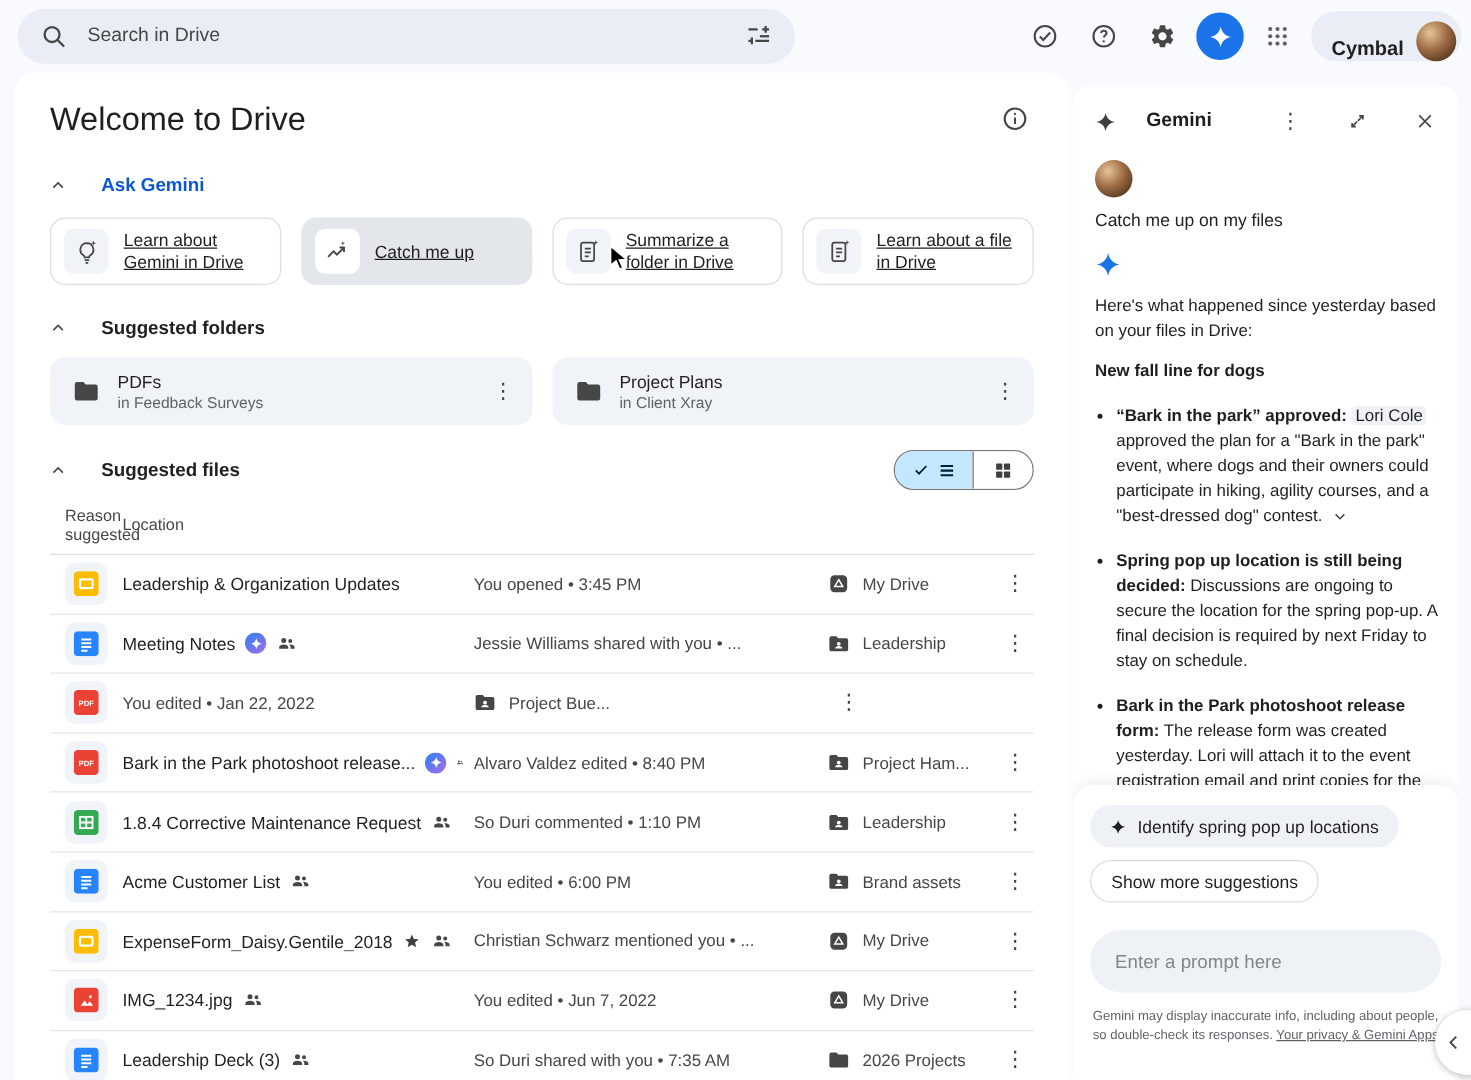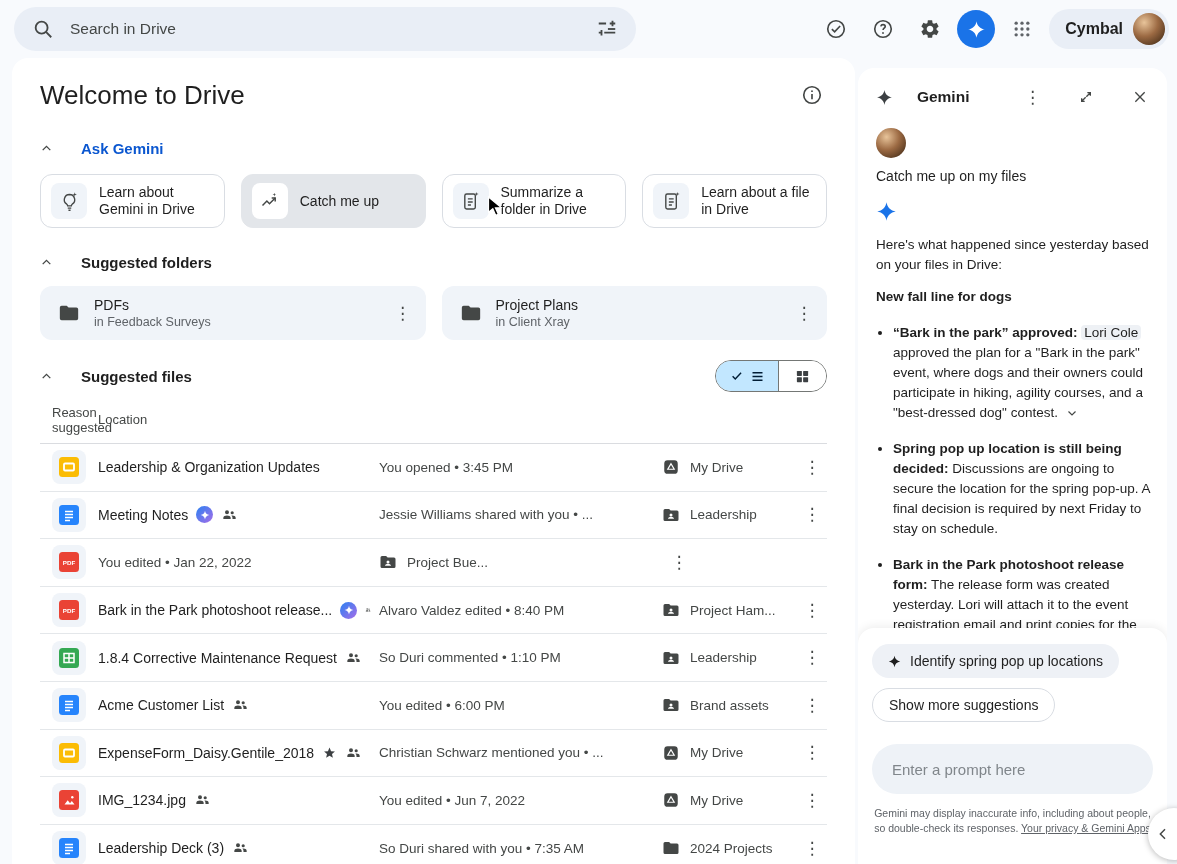--- a/index.html
+++ b/index.html
@@ -23,37 +23,37 @@
   }
   .searchbar input::placeholder { color:#444746; opacity:1; }
   .tb-right {
     position:absolute; right:8px; top:8px; height:42px;
     display:flex; align-items:center; gap:7px;
   }
   .ibtn { width:40px; height:40px; border-radius:50%; display:flex; align-items:center; justify-content:center; }
   .gem-circle { width:38px; height:38px; border-radius:50%; background:#1a73e8; display:flex; align-items:center; justify-content:center; }
   .account-pill {
     height:40px; border-radius:20px; background:#e9eef6;
-    display:flex; align-items:center; gap:10px; padding:0 4px 0 16px;
+    display:flex; align-items:flex-end; gap:10px; padding:0 4px 0 16px;
     font-weight:700; font-size:16px; color:#1f1f1f;
   }
   .avatar { width:32px; height:32px; border-radius:50%;
     background:radial-gradient(circle at 35% 30%, #e8c49a 0%, #9c6a43 45%, #33200f 100%); }
 
   
   .main-card {
     position:absolute; left:12px; top:58px; width:843px; height:806px;
     background:#fff; border-radius:16px 16px 0 0; padding:20px 28px 0; overflow:hidden;
   }
   .title-row { display:flex; justify-content:space-between; align-items:center; height:34px; }
   .page-title { font-size:26px; font-weight:400; color:#1f1f1f; }
   .sec-header { display:flex; align-items:center; gap:28px; height:20px; font-size:15px; font-weight:700; }
   .sec-header.ask { margin-top:26px; color:#0b57d0; }
   .sec-header.plain { color:#1f1f1f; }
-  .cards-row { display:flex; gap:16px; margin-top:16px; }
+  .cards-row { display:flex; gap:16px; margin-top:16px;text-decoration:underline; }
   .acard {
     flex:1; height:54px; border:1px solid #d9dde3; border-radius:12px; background:#fff;
     display:flex; align-items:center; gap:12px; padding:0 10px;
     font-size:14px; font-weight:500; line-height:17px; color:#1f1f1f; cursor:pointer;
   }
   .acard.active { background:#e3e6ea; border-color:#e3e6ea; }
   .ibox { width:36px; height:36px; border-radius:8px; background:#f0f4f9; flex:none;
     display:flex; align-items:center; justify-content:center; }
   .acard.active .ibox { background:#fff; }
   .folders-row { display:flex; gap:16px; margin-top:14px; }
@@ -539,21 +539,21 @@
         <span>Leadership Deck (3)</span>
       <svg width="16" height="16" viewBox="0 0 24 24">
           <path fill="#444746" d="M9 11a3 3 0 1 0 0-6 3 3 0 0 0 0 6zm0 1.8c-2.7 0-5.5 1.3-5.5 3.2V18h11v-2c0-1.9-2.8-3.2-5.5-3.2zM16.8 11a2.4 2.4 0 1 0-.01-4.8A2.4 2.4 0 0 0 16.8 11zm.2 1.9c-.5 0-1 .1-1.4.2 1 .7 1.6 1.7 1.6 2.9V18h4.8v-2c0-1.8-2.4-3.1-5-3.1z"></path>
         </svg>
     </span>
     <span class="c-reason">So Duri shared with you • 7:35 AM</span>
     <span class="c-loc">
         <svg width="18" height="18" viewBox="0 0 24 24">
           <path fill="#444746" d="M9.5 4l2 2H20a2 2 0 0 1 2 2v10a2 2 0 0 1-2 2H4a2 2 0 0 1-2-2V6a2 2 0 0 1 2-2h5.5z"></path>
         </svg>
-        <span>2024 Projects</span>
+        <span>2026 Projects</span>
       </span>
     <span class="dots">⋮</span>
   </div>
 </div>
 
 <div class="gemini-panel">
   <div class="gp-header">
     <svg width="17" height="17" viewBox="0 0 24 24" fill="#3c4043">
         <path d="M12 1.5c.9 5.8 4.7 9.6 10.5 10.5-5.8.9-9.6 4.7-10.5 10.5-.9-5.8-4.7-9.6-10.5-10.5C7.3 11.1 11.1 7.3 12 1.5z"></path>
       </svg>

